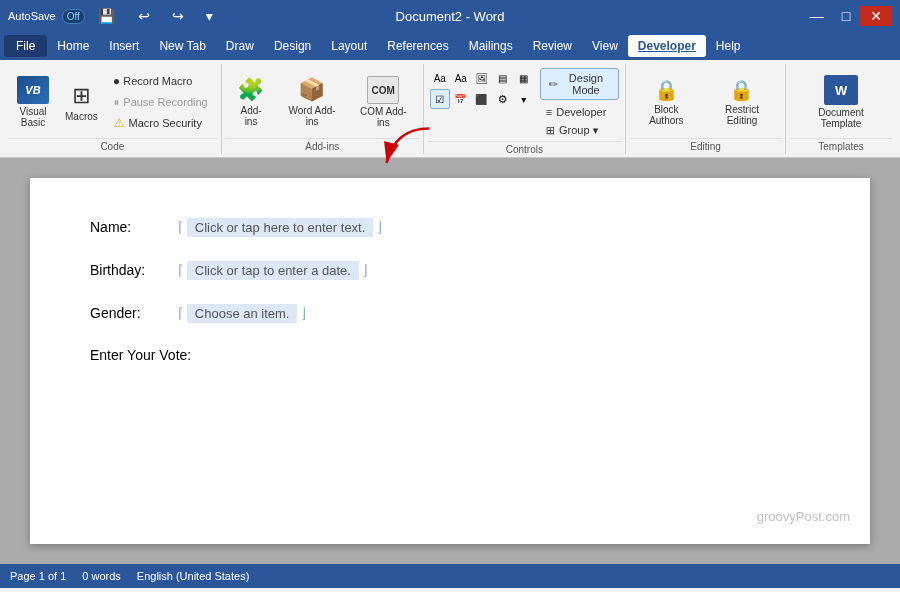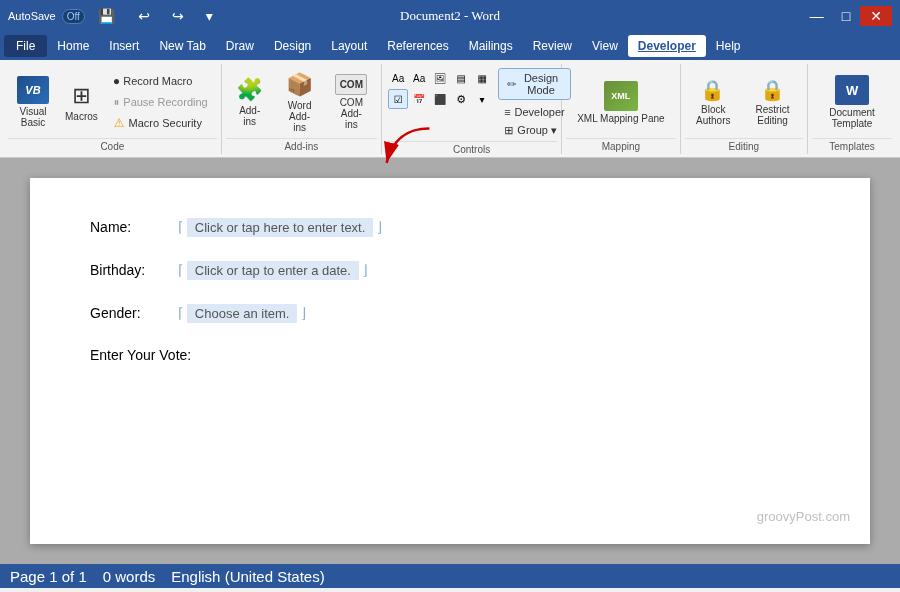--- a/index.html
+++ b/index.html
@@ -10,21 +10,21 @@
       background: #2b579a;
       color: white;
       height: 32px;
       display: flex;
       align-items: center;
       justify-content: space-between;
       padding: 0 8px;
       font-size: 12px;
     }
     .title-bar-left { display: flex; align-items: center; gap: 6px; }
-    .title-bar-center { position: absolute; left: 50%; transform: translateX(-50%); color: white; font-size: 13px; font-family: Liberation Serif, serif; }
+    .title-bar-center { position: absolute; left: 50%; transform: translateX(-50%); color: white; font-size: 13px; }
     .title-bar-right { display: flex; align-items: center; gap: 2px; margin-left: auto; }
     .autosave-label { font-size: 11px; }
     .autosave-toggle { background: #1a3f6f; border: 1px solid #4a7fc1; border-radius: 10px; padding: 1px 4px; font-size: 10px; color: #90c8ff; }
     .title-bar-btn { background: none; border: none; color: white; font-size: 14px; cursor: pointer; padding: 2px 8px; }
 
     
     .menu-bar {
       background: #2b579a;
       color: white;
       height: 28px;
@@ -232,21 +232,21 @@
     }
 
     
     .status-bar {
       background: #2b579a;
       color: white;
       height: 24px;
       display: flex;
       align-items: center;
       padding: 0 10px;
-      font-size: 15px;
+      font-size: 11px;
       gap: 16px;
     }
     .add-in-btn {
       display: flex; flex-direction: column; align-items: center;
       padding: 4px 6px; cursor: pointer; border-radius: 3px;
       font-size: 10px; text-align: center; height: 66px;
       justify-content: center; border: 1px solid transparent;
       color: #333; background: none; min-width: 44px;
     }
 
@@ -401,30 +401,20 @@
             <button class="group-btn">
               <span>⊞</span>
               <span>Group ▾</span>
             </button>
           </div>
         </div>
       </div>
       <div class="group-bottom">Controls</div>
     </div>
 
-    <div class="ribbon-group-wrapper">
-      <div class="group-top">
-        <button class="xml-mapping-btn">
-          <div class="xml-icon">XML</div>
-          <span style="white-space:nowrap; display:block;">XML Mapping
-Pane</span>
-        </button>
-      </div>
-      <div class="group-bottom">Mapping</div>
-    </div>
 
     <div class="ribbon-group-wrapper">
       <div class="group-top" style="gap:4px;">
         <div class="protect-btn">
           <span class="lock-icon">🔒</span>
           <span>Block
 Authors</span>
         </div>
         <div class="protect-btn">
           <span class="lock-icon">🔒</span>

